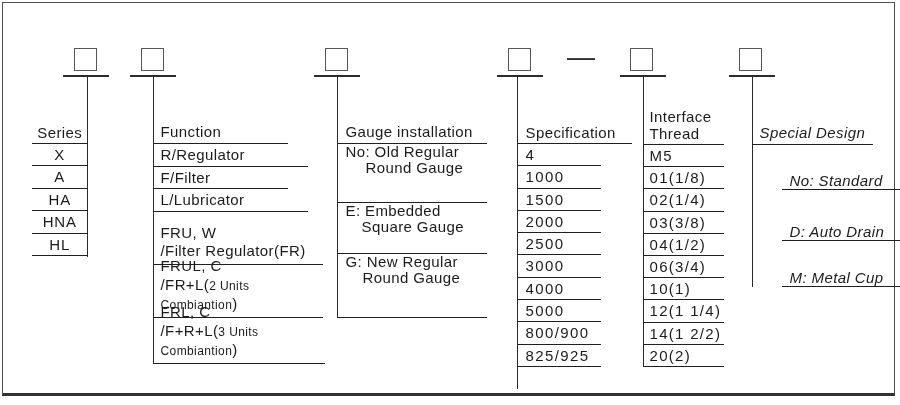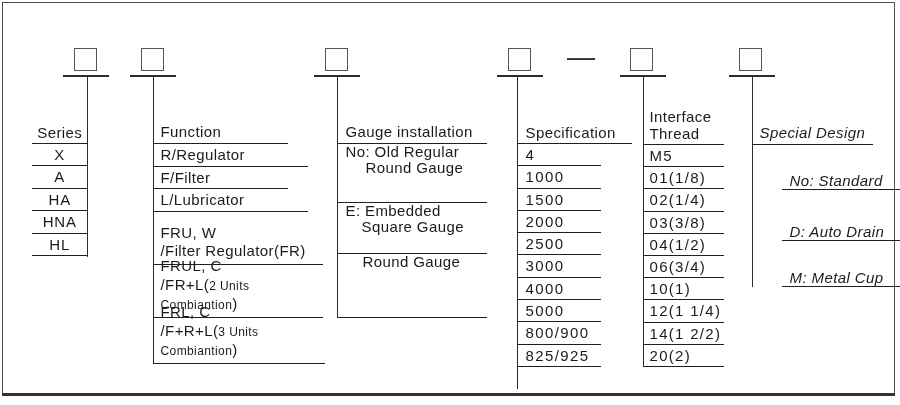--- a/index.html
+++ b/index.html
@@ -122,20 +122,21 @@
     <div class="row g-hdr">Gauge installation</div>
     <div class="row g-item h59">
       <div class="l1">No: Old Regular</div>
       <div class="l2 ind20">Round Gauge</div>
     </div>
     <div class="row g-item h51">
       <div class="l1">E: Embedded</div>
       <div class="l2 ind16">Square Gauge</div>
     </div>
     <div class="row g-item h64">
+      <div class="l1">G: New Regular</div>
       <div class="l2 ind17">Round Gauge</div>
     </div>
   </div>
 
   <div class="col col-spec">
     <div class="row p-hdr">Specification</div>
     <div class="row p-item">4</div>
     <div class="row p-item">1000</div>
     <div class="row p-item">1500</div>
     <div class="row p-item">2000</div>

